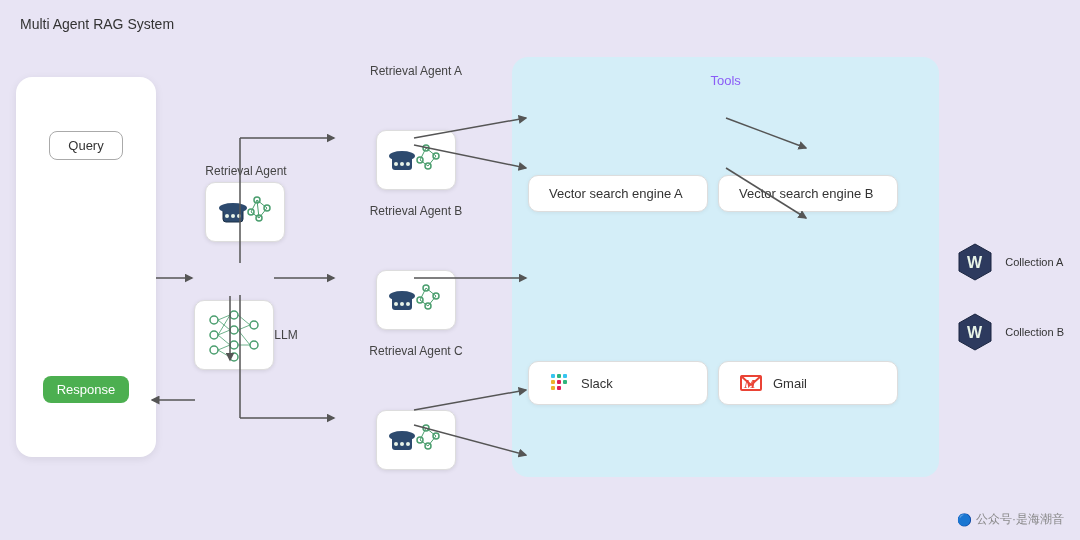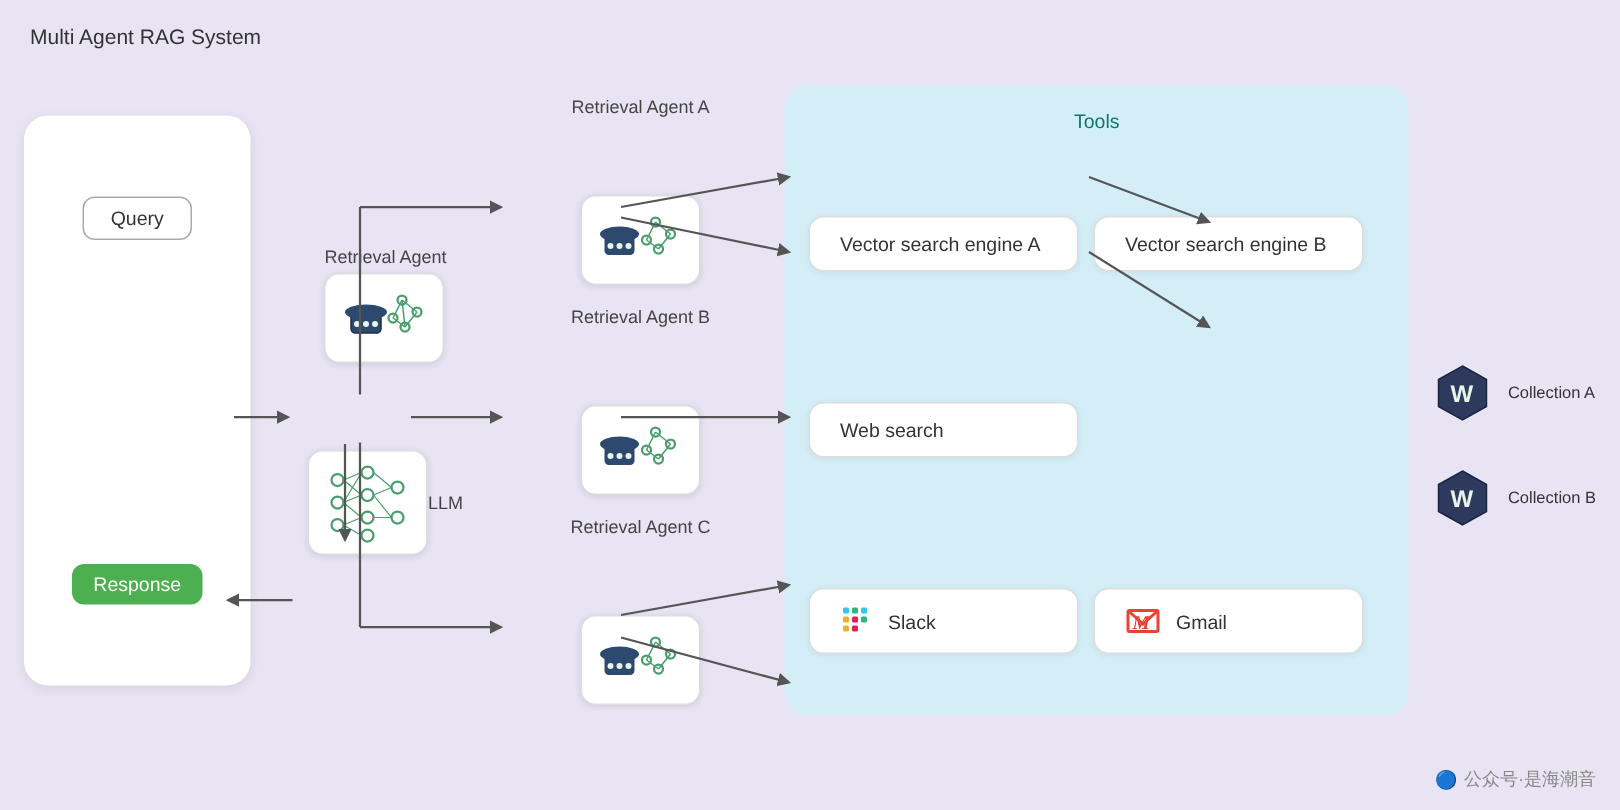--- a/index.html
+++ b/index.html
@@ -26,21 +26,21 @@
     .diagram-area {
       display: flex;
       align-items: center;
       width: 100%;
       height: 470px;
       position: relative;
     }
 
     
     .left-panel {
-      width: 151px;
+      width: 140px;
       height: 380px;
       background: white;
       border-radius: 16px;
       display: flex;
       flex-direction: column;
       align-items: center;
       justify-content: space-around;
       padding: 20px 10px;
       flex-shrink: 0;
       box-shadow: 0 2px 8px rgba(0,0,0,0.08);
@@ -121,21 +121,21 @@
       border-radius: 16px;
       padding: 16px;
       flex: 1;
       height: 420px;
       margin-left: 16px;
       position: relative;
     }
     .tools-title {
       text-align: center;
       font-size: 13px;
-      color: #0f766e;
+      color: #8b5cf6;
       margin-bottom: 12px;
       font-weight: 500;
     }
     .tools-inner {
       display: flex;
       flex-direction: column;
       justify-content: space-around;
       height: 380px;
     }
     .tool-group {
@@ -349,25 +349,20 @@
 
         <div class="tool-group">
           <div class="tool-box">
             <span>Vector search engine A</span>
           </div>
           <div class="tool-box">
             <span>Vector search engine B</span>
           </div>
         </div>
 
-        <div class="tool-group">
-          <div class="tool-box">
-            <span>Web search</span>
-          </div>
-        </div>
 
         <div class="tool-group">
           <div class="tool-box">
 
             <svg width="22" height="22" viewBox="0 0 22 22">
               <rect x="2" y="2" width="4" height="4" rx="1" fill="#36C5F0"></rect>
               <rect x="8" y="2" width="4" height="4" rx="1" fill="#2EB67D"></rect>
               <rect x="2" y="8" width="4" height="4" rx="1" fill="#ECB22E"></rect>
               <rect x="8" y="8" width="4" height="4" rx="1" fill="#E01E5A"></rect>
               <rect x="14" y="2" width="4" height="4" rx="1" fill="#36C5F0"></rect>

